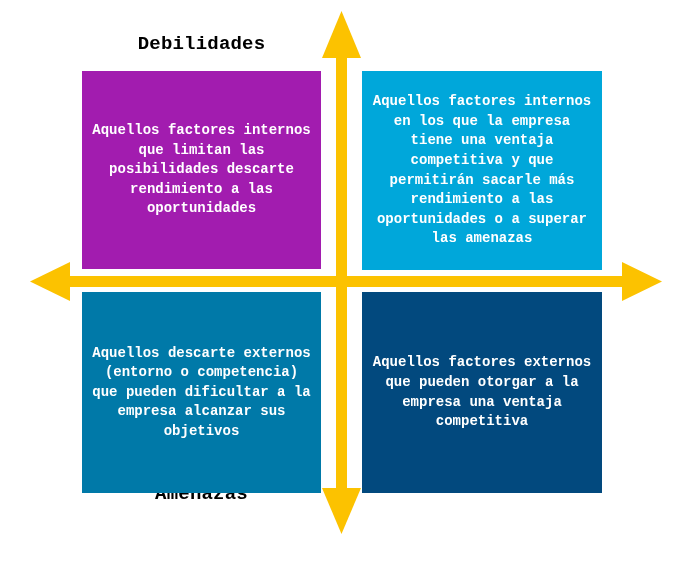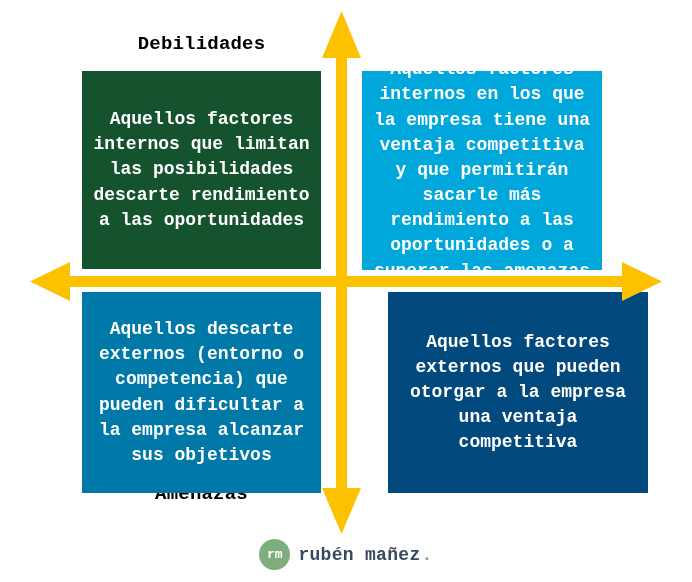--- a/index.html
+++ b/index.html
@@ -28,29 +28,29 @@
     position: absolute;
     display: flex;
     align-items: center;
     justify-content: center;
     box-sizing: border-box;
     padding: 10px 8px;
   }
   .quad p {
     margin: 0;
     color: #ffffff;
-    font-size: 18px;
+    font-size: 14px;
     font-weight: 700;
     line-height: 1.4;
     text-align: center;
   }
   .q-tl { left: 82px;  top: 71px;  width: 239px; height: 198px; }
   .q-tr { left: 362px; top: 71px;  width: 240px; height: 199px; }
   .q-bl { left: 82px;  top: 292px; width: 239px; height: 201px; }
-  .q-br { left: 362px; top: 292px; width: 260px; height: 201px; margin-left: 26px; }
+  .q-br { left: 362px; top: 292px; width: 240px; height: 201px; }
 
   .arrows {
     position: absolute;
     left: 0; top: 0;
     width: 692px; height: 582px;
     pointer-events: none;
   }
 
   .footer {
     position: absolute;
@@ -86,21 +86,21 @@
 </style>
 </head>
 <body>
 
 <div class="canvas">
 
   <div class="axis-label lbl-top lbl-left">Debilidades</div>
   <div class="axis-label lbl-top lbl-right">Fortalezas</div>
   <div class="axis-label lbl-bottom lbl-left">Amenazas</div>
 
-  <div class="quad q-tl" style="background: #14532d;">
+  <div class="quad q-tl" style="background: #a21caf;">
     <p>Aquellos factores internos que limitan las posibilidades descarte rendimiento a las oportunidades</p>
   </div>
 
   <div class="quad q-tr" style="background: rgb(0, 167, 218);">
     <p>Aquellos factores internos en los que la empresa tiene una ventaja competitiva y que permitirán sacarle más rendimiento a las oportunidades o a superar las amenazas</p>
   </div>
 
   <div class="quad q-bl" style="background: rgb(0, 121, 168);">
     <p>Aquellos descarte externos (entorno o competencia) que pueden dificultar a la empresa alcanzar sus objetivos</p>
   </div>
@@ -115,18 +115,14 @@
       <polygon points="30,281.5 70,262 70,301"></polygon>
       <polygon points="662,281.5 622,262 622,301"></polygon>
     </g>
     <g fill="#fcc200">
       <rect x="336" y="52" width="11" height="442"></rect>
       <polygon points="341.5,11 322,58 361,58"></polygon>
       <polygon points="341.5,534 322,488 361,488"></polygon>
     </g>
   </svg>
 
-  <div class="footer">
-    <div class="logo-circle" style="background: rgb(127, 174, 125);">rm</div>
-    <div class="logo-text"><span>rubén mañez</span><span class="logo-dot">.</span></div>
-  </div>
 
 </div>
 
 </body></html>

